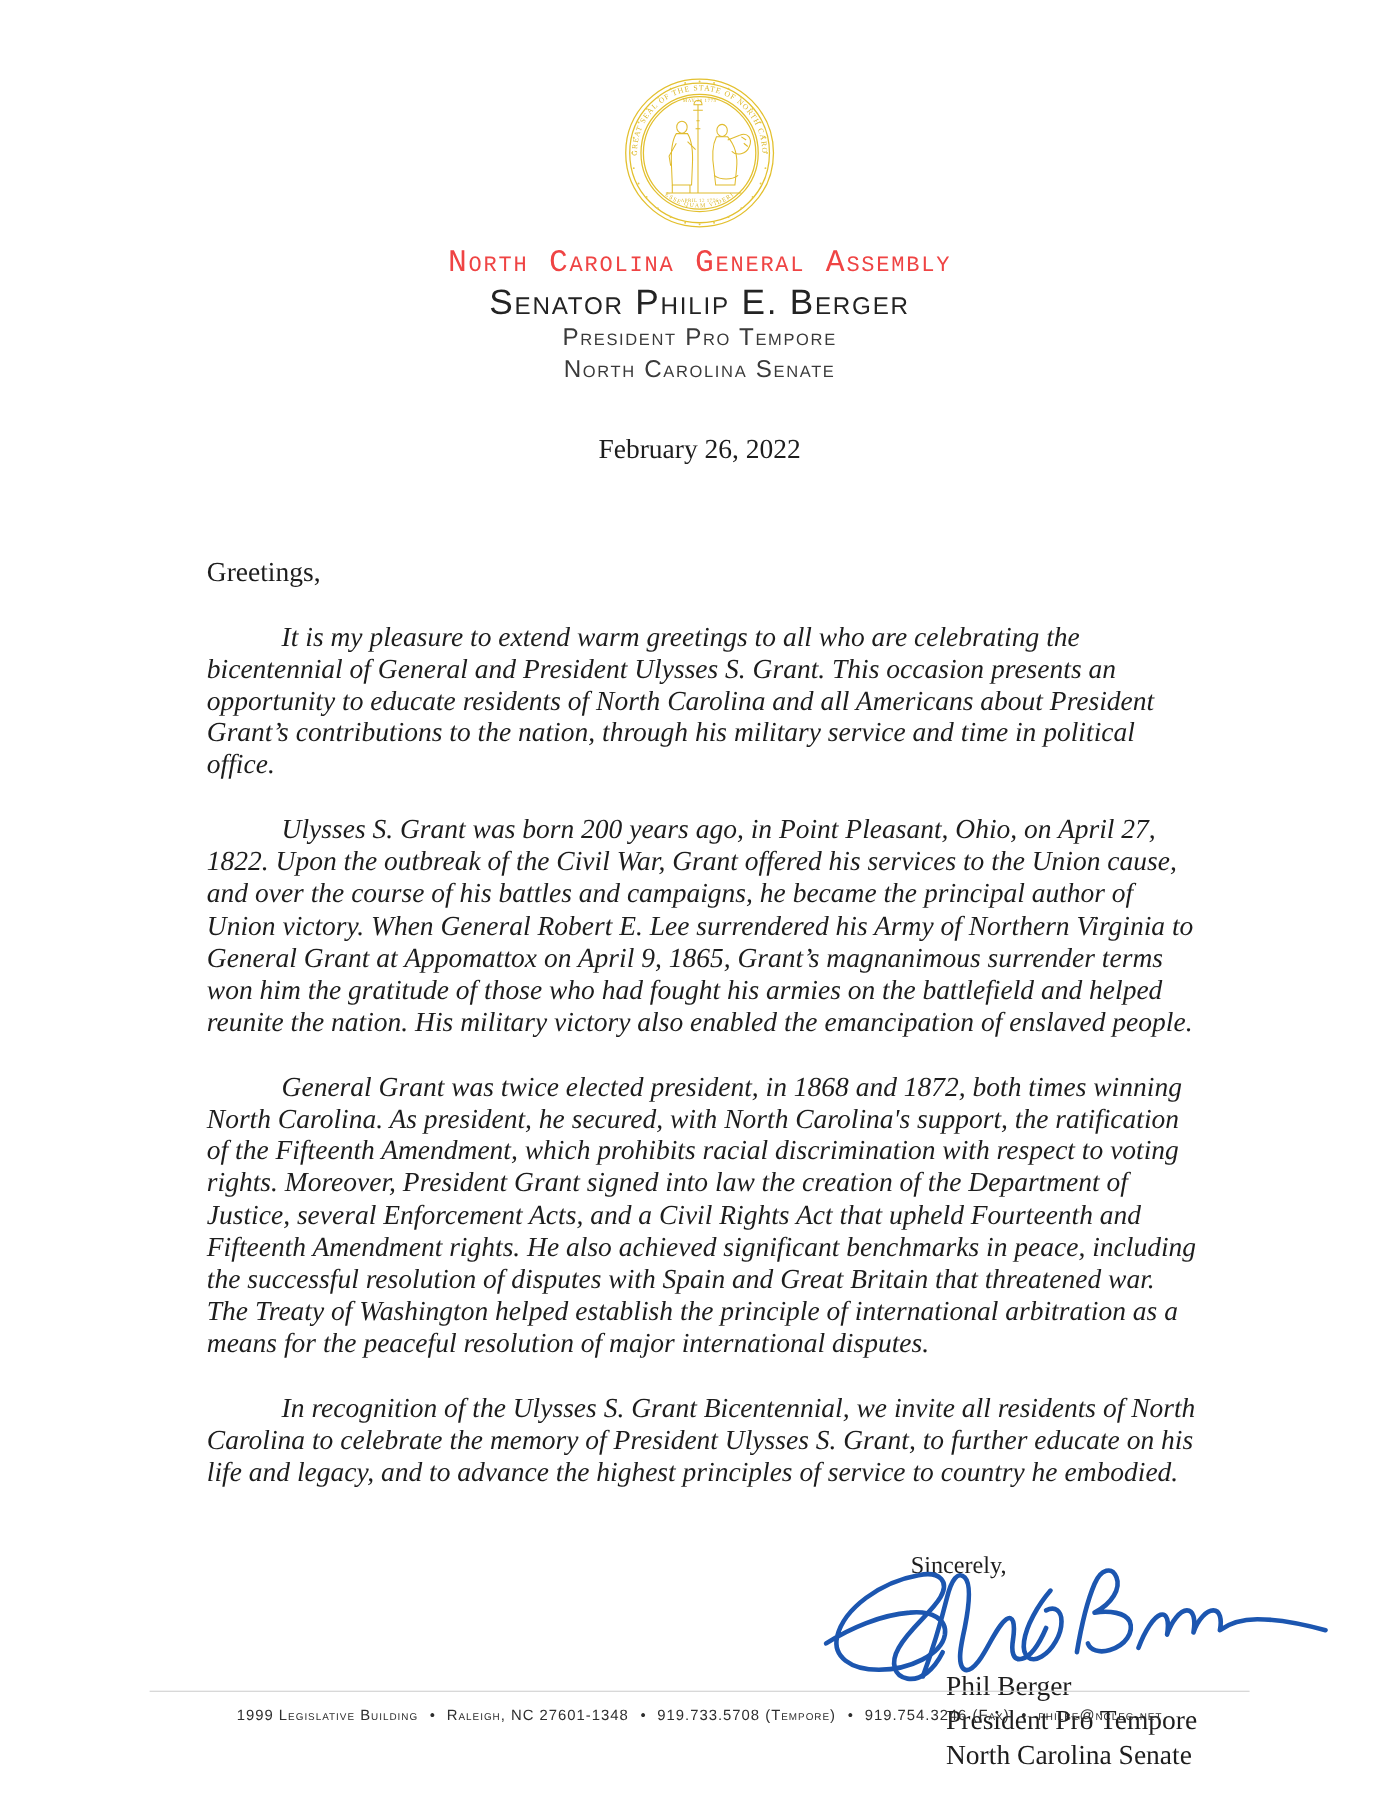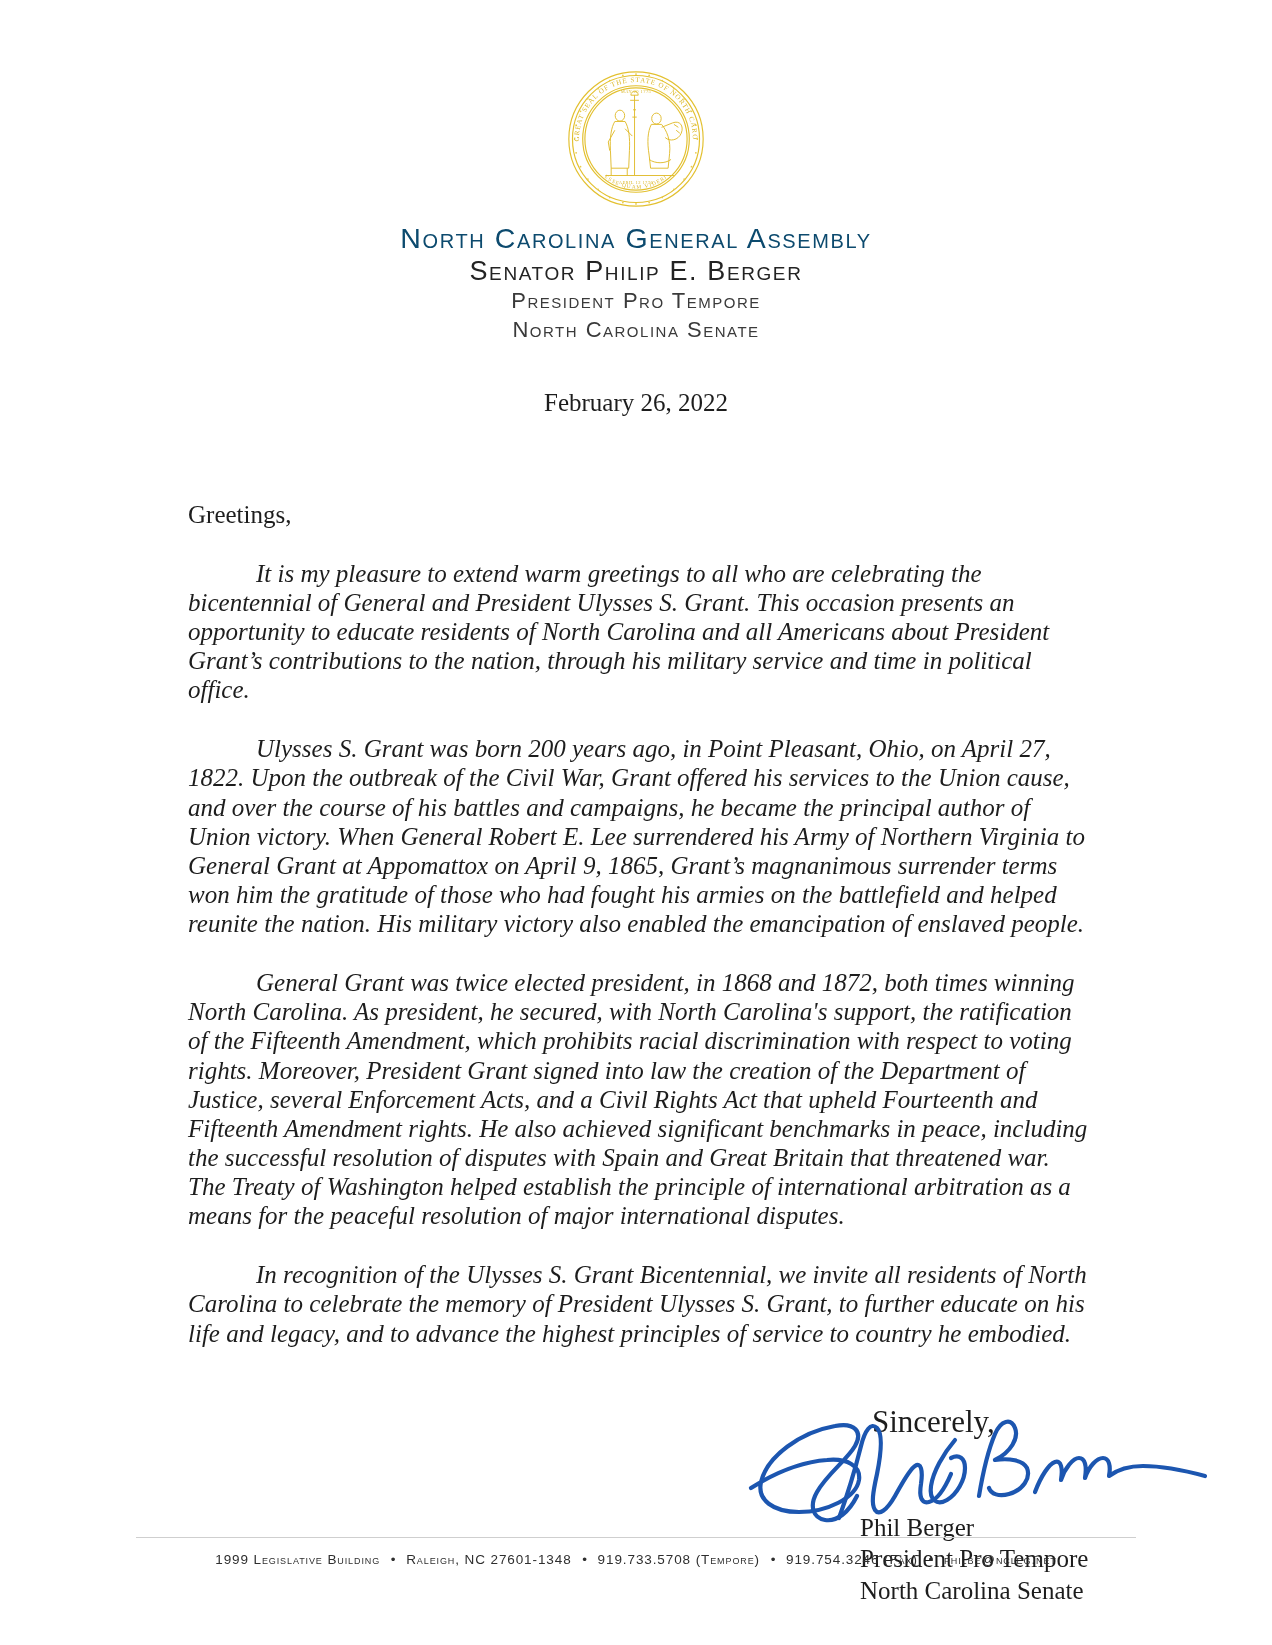--- a/index.html
+++ b/index.html
@@ -47,24 +47,25 @@
     margin-top: 8px;
     font-family: "Liberation Sans", "DejaVu Sans", sans-serif;
     color: #2b2b2b;
     letter-spacing: 1.2px;
   }
   .org-line-1 {
     font-size: 28.5px;
     font-variant: small-caps;
     line-height: 1.18;
     letter-spacing: 1.6px;
-    color: #0c4a6e;
+    color: #ef4444;
+    font-family: Liberation Mono, monospace;
   }
   .org-line-2 {
-    font-size: 27px;
+    font-size: 32px;
     font-variant: small-caps;
     line-height: 1.18;
     letter-spacing: 1.6px;
     color: #232323;
   }
   .org-line-3 {
     font-size: 22px;
     font-variant: small-caps;
     line-height: 1.30;
     letter-spacing: 1.5px;
@@ -114,23 +115,23 @@
   }
 
   
   .sign-area {
     position: relative;
     margin-top: 44px;
     height: 225px;
   }
   .sincerely {
     position: absolute;
-    left: 684px;
+    left: 640px;
     top: 12px;
-    font-size: 31px;
+    font-size: 22px;
     color: #1d1d1d;
   }
   .signature-svg {
     position: absolute;
     left: 555px;
     top: 8px;
     width: 470px;
     height: 145px;
     pointer-events: none;
   }

